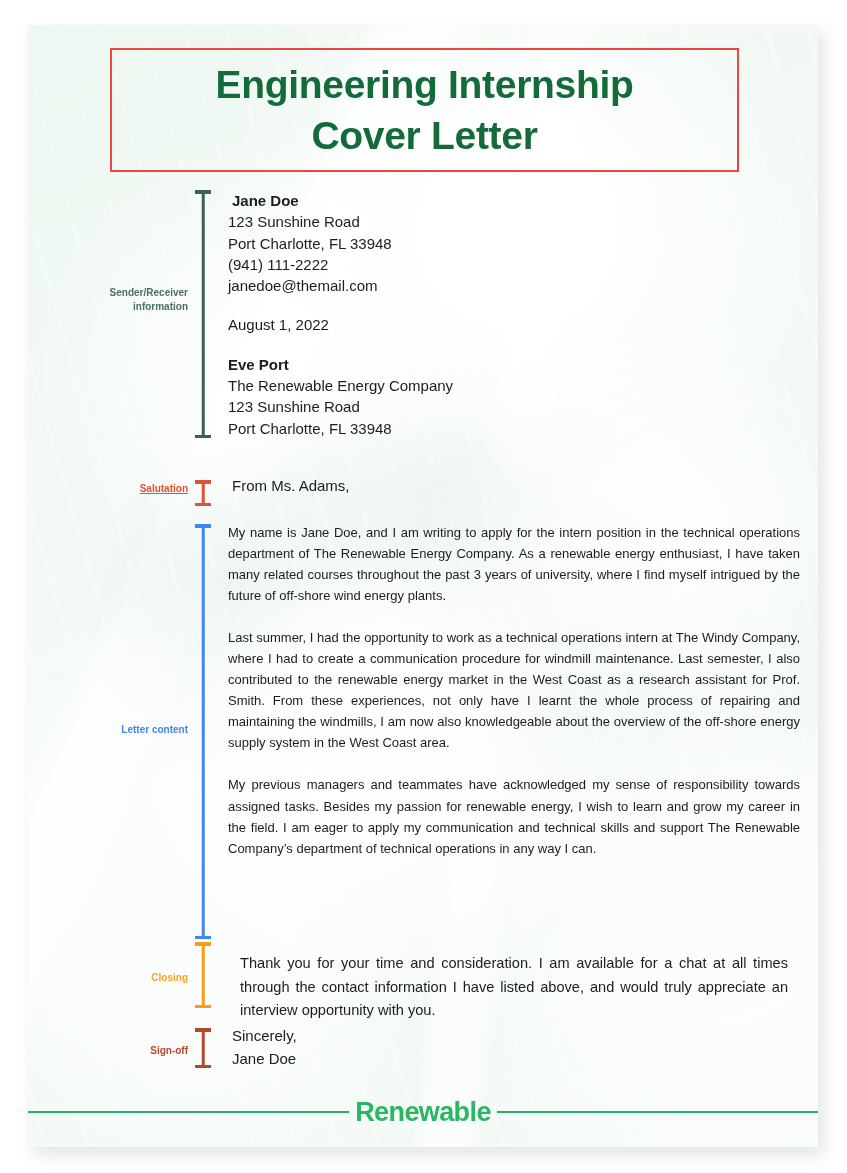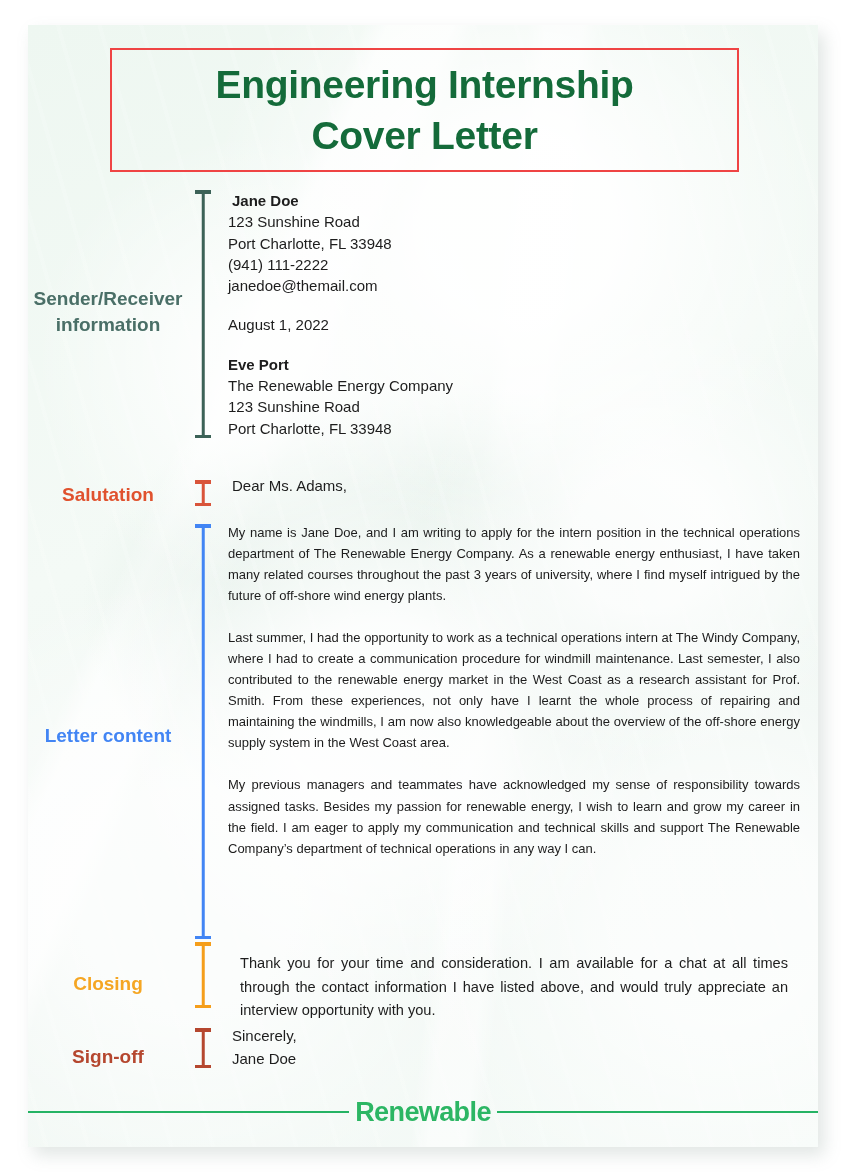--- a/index.html
+++ b/index.html
@@ -85,22 +85,22 @@
   .section {
     position: absolute;
     left: 0;
     width: 790px;
     display: flex;
     align-items: flex-start;
   }
   .sec-label {
     width: 160px;
     flex: 0 0 160px;
-    text-align: center;
-    font-size: 19px;
+    text-align: right;
+    font-size: 10px;
     font-weight: bold;
     line-height: 1.35;
     white-space: pre-line;
     padding-top: 2px;
   }
   .sec-marker {
     width: 30px;
     flex: 0 0 30px;
     display: flex;
     justify-content: center;
@@ -140,21 +140,21 @@
   #sec-sender .ibeam { color: #3c6257; height: 248px; }
   #addr-block {
     font-size: 15px;
     line-height: 1.42;
   }
   #addr-block .name { font-weight: bold; padding-left: 4px; }
   #addr-block .gap { height: 18px; }
 
   
   #sec-salutation { top: 452px; }
-  #sec-salutation .sec-label { color: #e0522e; padding-top: 5px; }
+  #sec-salutation .sec-label { color: #e0522e; padding-top: 5px; text-decoration: underline; }
   #sec-salutation .ibeam { color: #d9543a; height: 26px; margin-top: 3px; }
   #salutation-text { font-size: 15px; padding-left: 4px; }
 
   
   #sec-letter { top: 497px; }
   #sec-letter .sec-label { color: #4285f4; padding-top: 201px; }
   #sec-letter .ibeam { color: #4285f4; height: 415px; margin-top: 2px; }
   #letter-paras {
     font-size: 13px;
     line-height: 1.62;
@@ -256,21 +256,21 @@
     <div class="section" id="sec-salutation">
       <div class="sec-label">Salutation</div>
       <div class="sec-marker">
         <div class="ibeam">
           <div class="cap top"></div>
           <div class="stem"></div>
           <div class="cap bot"></div>
         </div>
       </div>
       <div class="sec-content">
-        <div id="salutation-text">Dear Ms. Adams,</div>
+        <div id="salutation-text">From Ms. Adams,</div>
       </div>
     </div>
 
     <div class="section" id="sec-letter">
       <div class="sec-label">Letter content</div>
       <div class="sec-marker">
         <div class="ibeam">
           <div class="cap top"></div>
           <div class="stem"></div>
           <div class="cap bot"></div>

